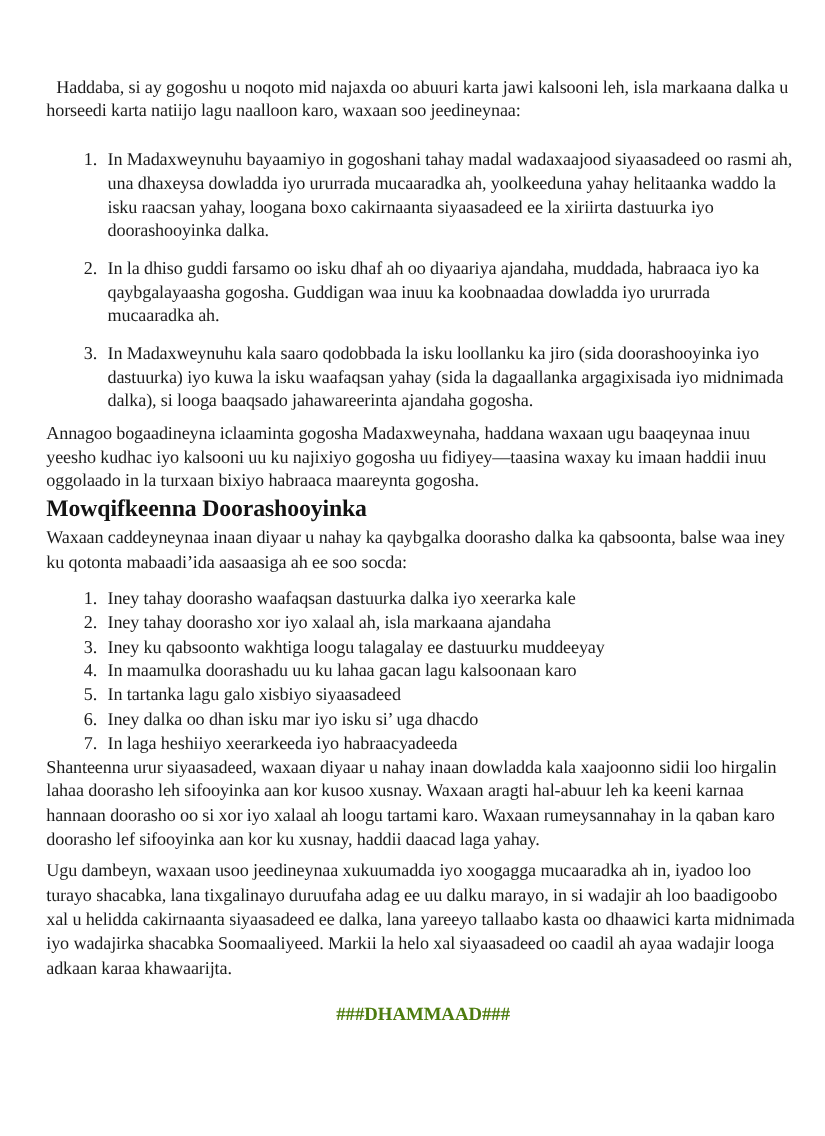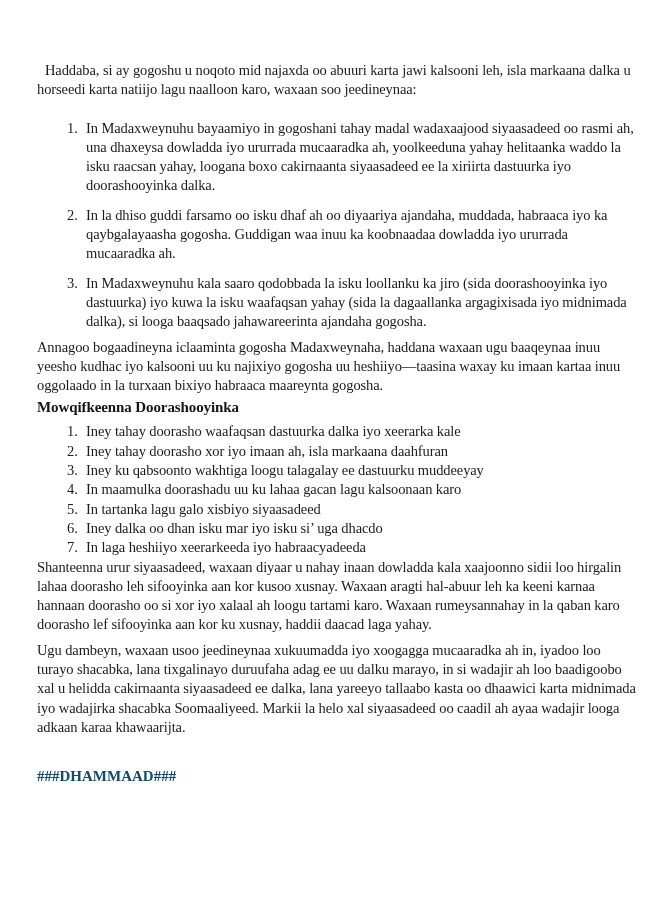--- a/index.html
+++ b/index.html
@@ -42,60 +42,62 @@
     content: counter(n) ".";
     position: absolute;
     left: 26px;
     top: 0;
   }
   .spaced { margin-bottom: 6px; }
   .spaced li + li { margin-top: 10px; }
   .after-proposals { margin-bottom: 2px; }
   h2 {
     font-family: "Liberation Serif", serif;
-    font-size: 15px;
+    font-size: 19px;
     line-height: 21px;
     font-weight: bold;
     margin: 0 0 3px 0;
     color: #141414;
   }
   .lead { margin-bottom: 10px; }
   .tight { margin-bottom: 0; }
   .shanteenna { margin-bottom: 6px; }
   .ugu { margin-bottom: 8px; }
   .closing { margin-bottom: 0; }
   .end-marker {
-    margin-top: 30px;
+    margin-top: 18px;
+    text-align: center;
     font-weight: bold;
     font-size: 15px;
     letter-spacing: 0;
-    color: #0c4a6e;
+    color: #4d7c0f;
   }
 </style>
 </head>
 <body>
 
 <div class="page">
 
   <p class="intro">Haddaba, si ay gogoshu u noqoto mid najaxda oo abuuri karta jawi kalsooni leh, isla markaana dalka u horseedi karta natiijo lagu naalloon karo, waxaan soo jeedineynaa:</p>
 
   <ol class="spaced">
     <li>In Madaxweynuhu bayaamiyo in gogoshani tahay madal wadaxaajood siyaasadeed oo rasmi ah, una dhaxeysa dowladda iyo ururrada mucaaradka ah, yoolkeeduna yahay helitaanka waddo la isku raacsan yahay, loogana boxo cakirnaanta siyaasadeed ee la xiriirta dastuurka iyo doorashooyinka dalka.</li>
     <li>In la dhiso guddi farsamo oo isku dhaf ah oo diyaariya ajandaha, muddada, habraaca iyo ka qaybgalayaasha gogosha. Guddigan waa inuu ka koobnaadaa dowladda iyo ururrada mucaaradka ah.</li>
     <li>In Madaxweynuhu kala saaro qodobbada la isku loollanku ka jiro (sida doorashooyinka iyo dastuurka) iyo kuwa la isku waafaqsan yahay (sida la dagaallanka argagixisada iyo midnimada dalka), si looga baaqsado jahawareerinta ajandaha gogosha.</li>
   </ol>
 
-  <p class="after-proposals">Annagoo bogaadineyna iclaaminta gogosha Madaxweynaha, haddana waxaan ugu baaqeynaa inuu yeesho kudhac iyo kalsooni uu ku najixiyo gogosha uu heshiiyo—taasina waxay ku imaan kartaa inuu oggolaado in la turxaan bixiyo habraaca maareynta gogosha.</p>
+  <p class="after-proposals">Annagoo bogaadineyna iclaaminta gogosha Madaxweynaha, haddana waxaan ugu baaqeynaa inuu yeesho kudhac iyo kalsooni uu ku najixiyo gogosha uu fidiyey—taasina waxay ku imaan haddii inuu oggolaado in la turxaan bixiyo habraaca maareynta gogosha.</p>
 
   <h2>Mowqifkeenna Doorashooyinka</h2>
 
+  <p class="lead">Waxaan caddeyneynaa inaan diyaar u nahay ka qaybgalka doorasho dalka ka qabsoonta, balse waa iney ku qotonta mabaadi’ida aasaasiga ah ee soo socda:</p>
 
   <ol class="tight">
     <li>Iney tahay doorasho waafaqsan dastuurka dalka iyo xeerarka kale</li>
-    <li>Iney tahay doorasho xor iyo imaan ah, isla markaana daahfuran</li>
+    <li>Iney tahay doorasho xor iyo xalaal ah, isla markaana ajandaha</li>
     <li>Iney ku qabsoonto wakhtiga loogu talagalay ee dastuurku muddeeyay</li>
     <li>In maamulka doorashadu uu ku lahaa gacan lagu kalsoonaan karo</li>
     <li>In tartanka lagu galo xisbiyo siyaasadeed</li>
     <li>Iney dalka oo dhan isku mar iyo isku si’ uga dhacdo</li>
     <li>In laga heshiiyo xeerarkeeda iyo habraacyadeeda</li>
   </ol>
 
   <p class="shanteenna">Shanteenna urur siyaasadeed, waxaan diyaar u nahay inaan dowladda kala xaajoonno sidii loo hirgalin lahaa doorasho leh sifooyinka aan kor kusoo xusnay. Waxaan aragti hal-abuur leh ka keeni karnaa hannaan doorasho oo si xor iyo xalaal ah loogu tartami karo. Waxaan rumeysannahay in la qaban karo doorasho lef sifooyinka aan kor ku xusnay, haddii daacad laga yahay.</p>
 
   <p class="ugu">Ugu dambeyn, waxaan usoo jeedineynaa xukuumadda iyo xoogagga mucaaradka ah in, iyadoo loo turayo shacabka, lana tixgalinayo duruufaha adag ee uu dalku marayo, in si wadajir ah loo baadigoobo xal u helidda cakirnaanta siyaasadeed ee dalka, lana yareeyo tallaabo kasta oo dhaawici karta midnimada iyo wadajirka shacabka Soomaaliyeed. Markii la helo xal siyaasadeed oo caadil ah ayaa wadajir looga adkaan karaa khawaarijta.</p>

